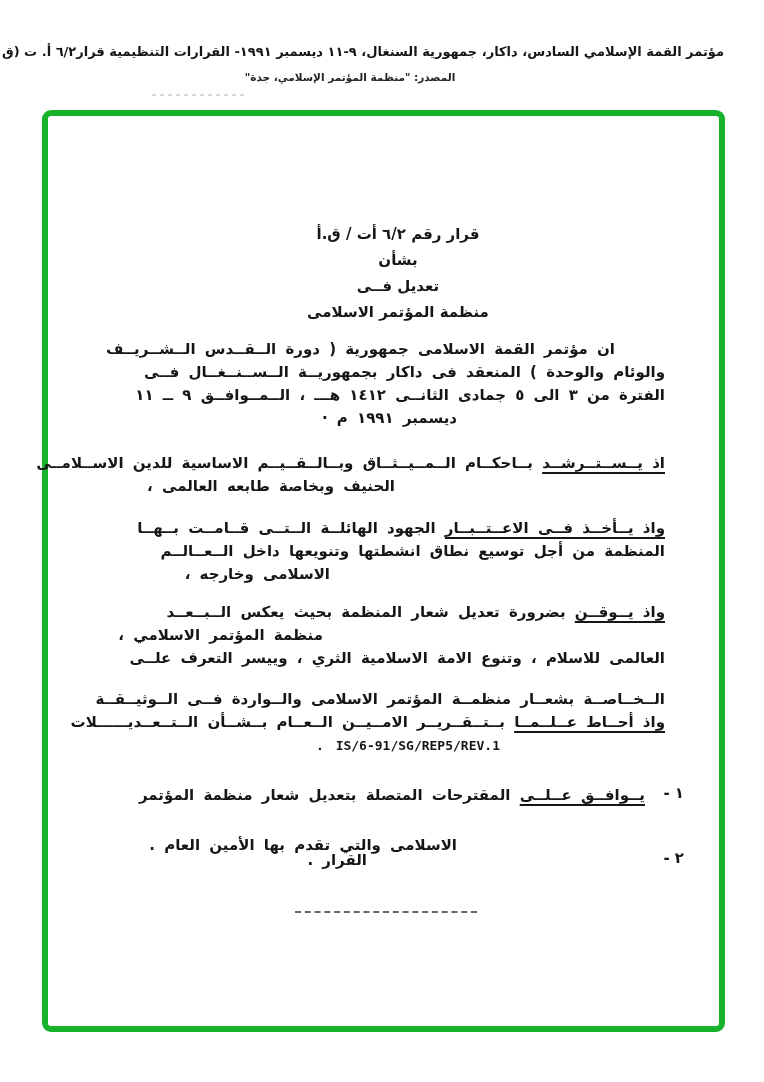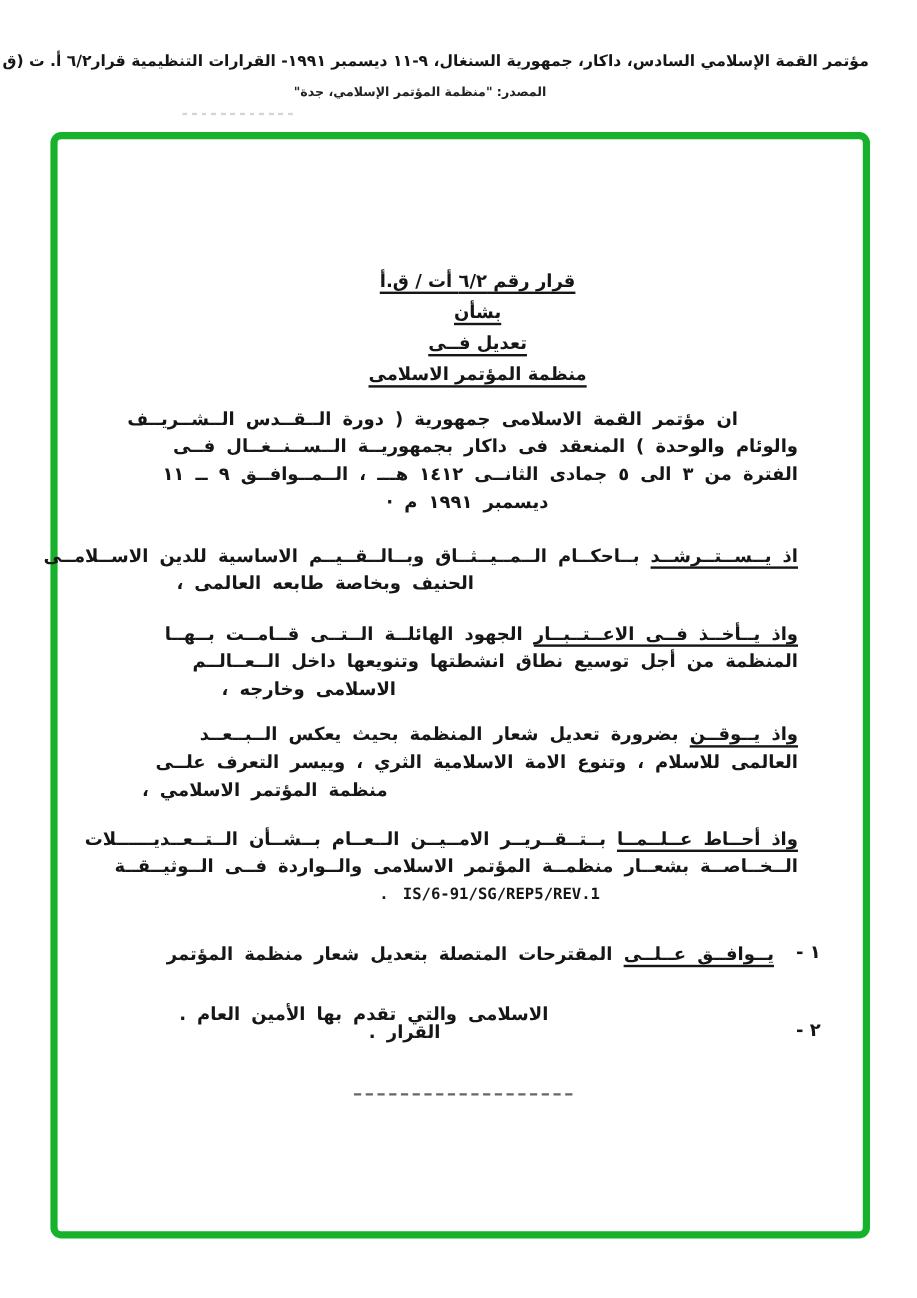--- a/index.html
+++ b/index.html
@@ -26,21 +26,21 @@
   
   .frame{
     top:110px;left:42px;width:683px;height:922px;box-sizing:border-box;
     border:6px solid #16b22c;border-radius:9px;background:#fff;
   }
   
   .titleblock{
     top:221px;left:103px;width:590px;text-align:center;
     font-size:15px;font-weight:bold;line-height:26px;
   }
-  .titleblock .tl{text-decoration:underline;text-underline-offset:4px;text-decoration-thickness:1.5px;}
+  .titleblock .tl{text-underline-offset:4px;text-decoration-thickness:1.5px;}
   
   .para{
     left:100px;width:565px;font-size:15px;font-weight:bold;line-height:23px;
     word-spacing:4px;
   }
   .para .line{text-align:right;white-space:nowrap;}
   .u{text-decoration:underline;text-underline-offset:4px;text-decoration-thickness:1.5px;}
   .latin{font-family:"DejaVu Sans Mono",monospace;font-size:13px;}
   
   .itemtext{left:128px;width:517px;}
@@ -81,27 +81,27 @@
 </div>
 
 <div class="abs para rtl" style="top:517px;">
   <div class="line"><span class="u">واذ يــأخــذ فــى الاعــتــبــار</span><span> الجهود الهائلــة الــتــى قــامــت بــهــا</span></div>
   <div class="line">المنظمة من أجل توسيع نطاق انشطتها وتنويعها داخل الــعــالــم</div>
   <div class="line" style="padding-right:335px;">الاسلامى وخارجه ،</div>
 </div>
 
 <div class="abs para rtl" style="top:601px;">
   <div class="line"><span class="u">واذ يــوقــن</span><span> بضرورة تعديل شعار المنظمة بحيث يعكس الــبــعــد</span></div>
+  <div class="line" style="padding-right:342px;">منظمة المؤتمر الاسلامي ،</div>
   <div class="line">العالمى للاسلام ، وتنوع الامة الاسلامية الثري ، وييسر التعرف علــى</div>
-  <div class="line" style="padding-right:342px;">منظمة المؤتمر الاسلامي ،</div>
 </div>
 
 <div class="abs para rtl" style="top:688px;">
+  <div class="line">الــخــاصــة بشعــار منظمــة المؤتمر الاسلامى والــواردة فــى الــوثيــقــة</div>
   <div class="line"><span class="u">واذ أحــاط عــلــمــا</span><span> بــتــقــريــر الامــيــن الــعــام بــشــأن الــتــعــديــــــلات</span></div>
-  <div class="line">الــخــاصــة بشعــار منظمــة المؤتمر الاسلامى والــواردة فــى الــوثيــقــة</div>
   <div class="line latin" style="padding-right:165px;">IS/6-91/SG/REP5/REV.1 .</div>
 </div>
 
 <div class="abs marker rtl" style="top:784px;">١ -</div>
 <div class="abs para itemtext rtl" style="top:784px;">
   <div class="line"><span class="u">يــوافــق عــلــى</span><span> المقترحات المتصلة بتعديل شعار منظمة المؤتمر</span></div>
   <div class="line" style="padding-right:188px;margin-top:27px;">الاسلامى والتي تقدم بها الأمين العام .</div>
 </div>
 
 <div class="abs marker rtl" style="top:849px;">٢ -</div>

